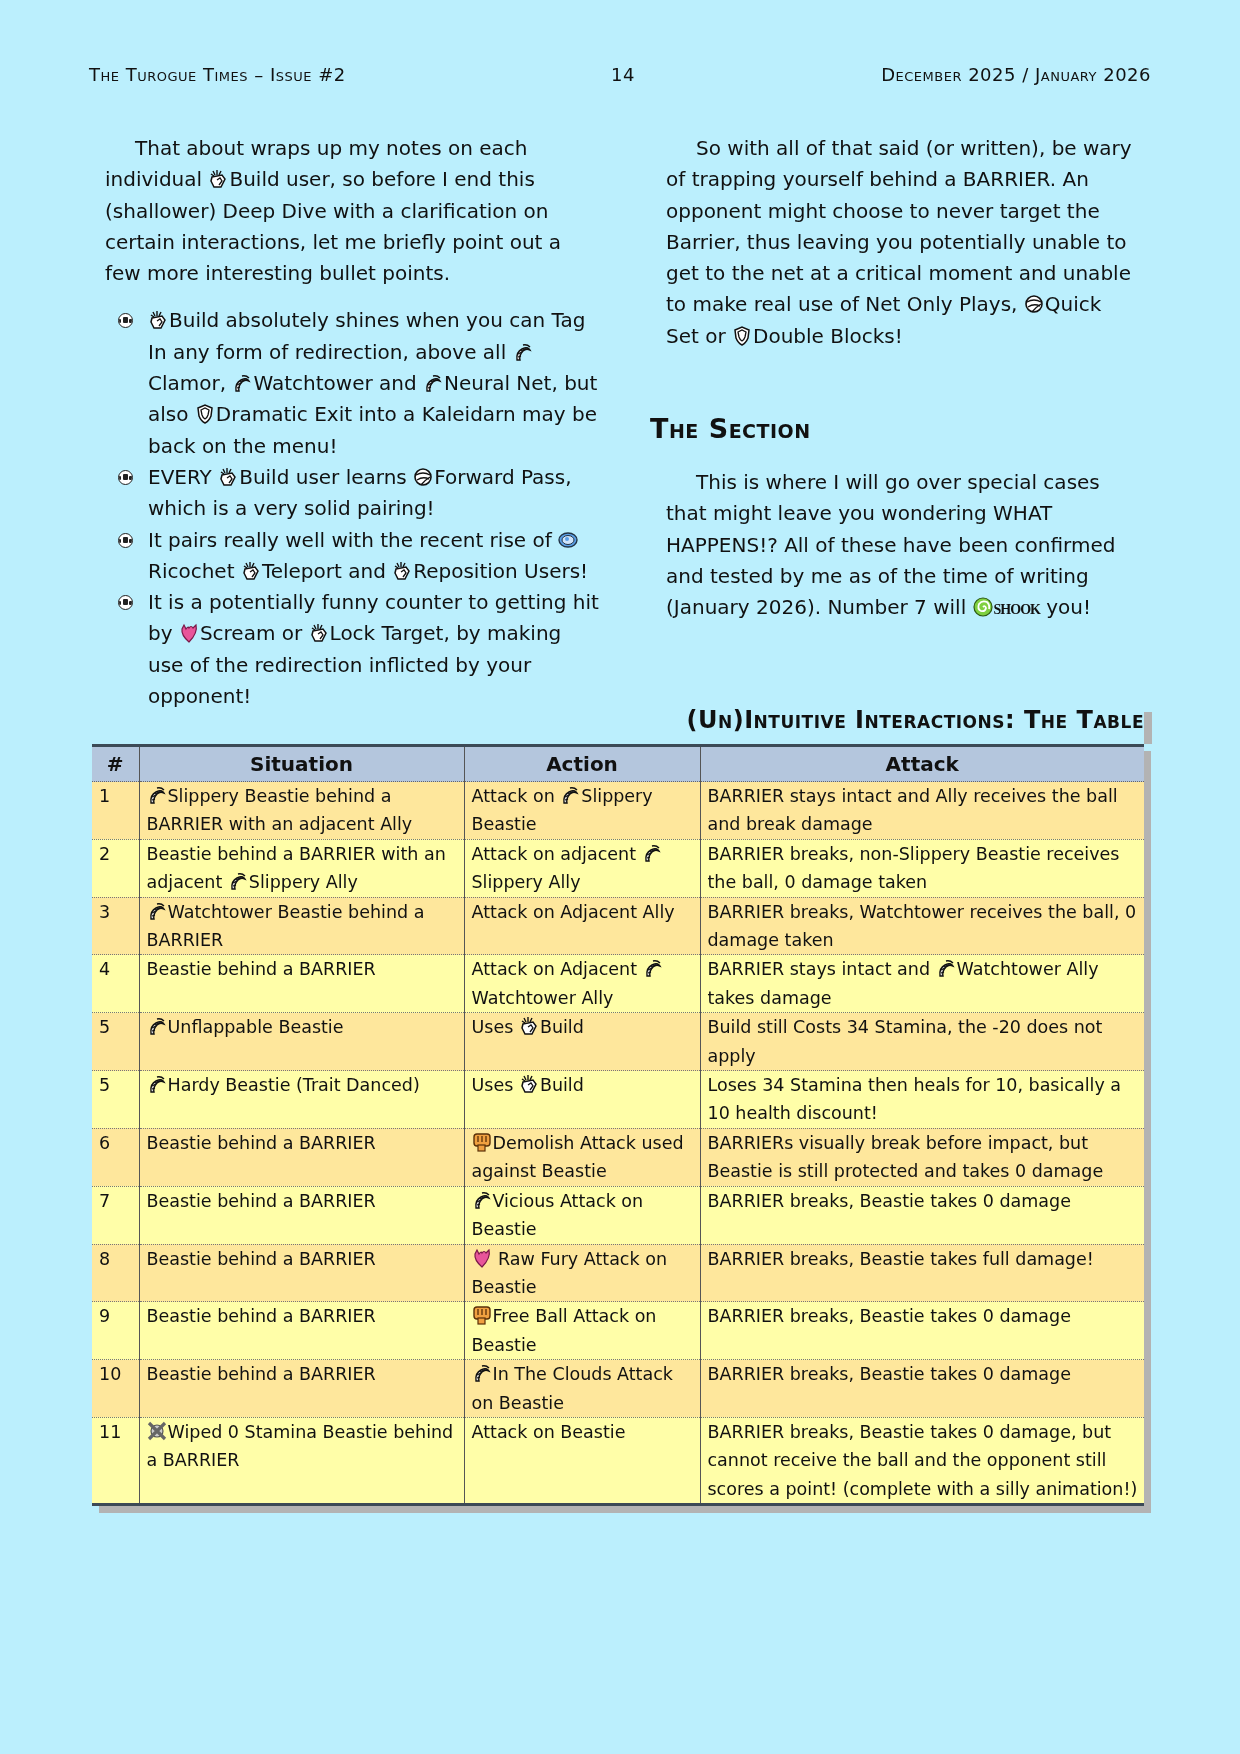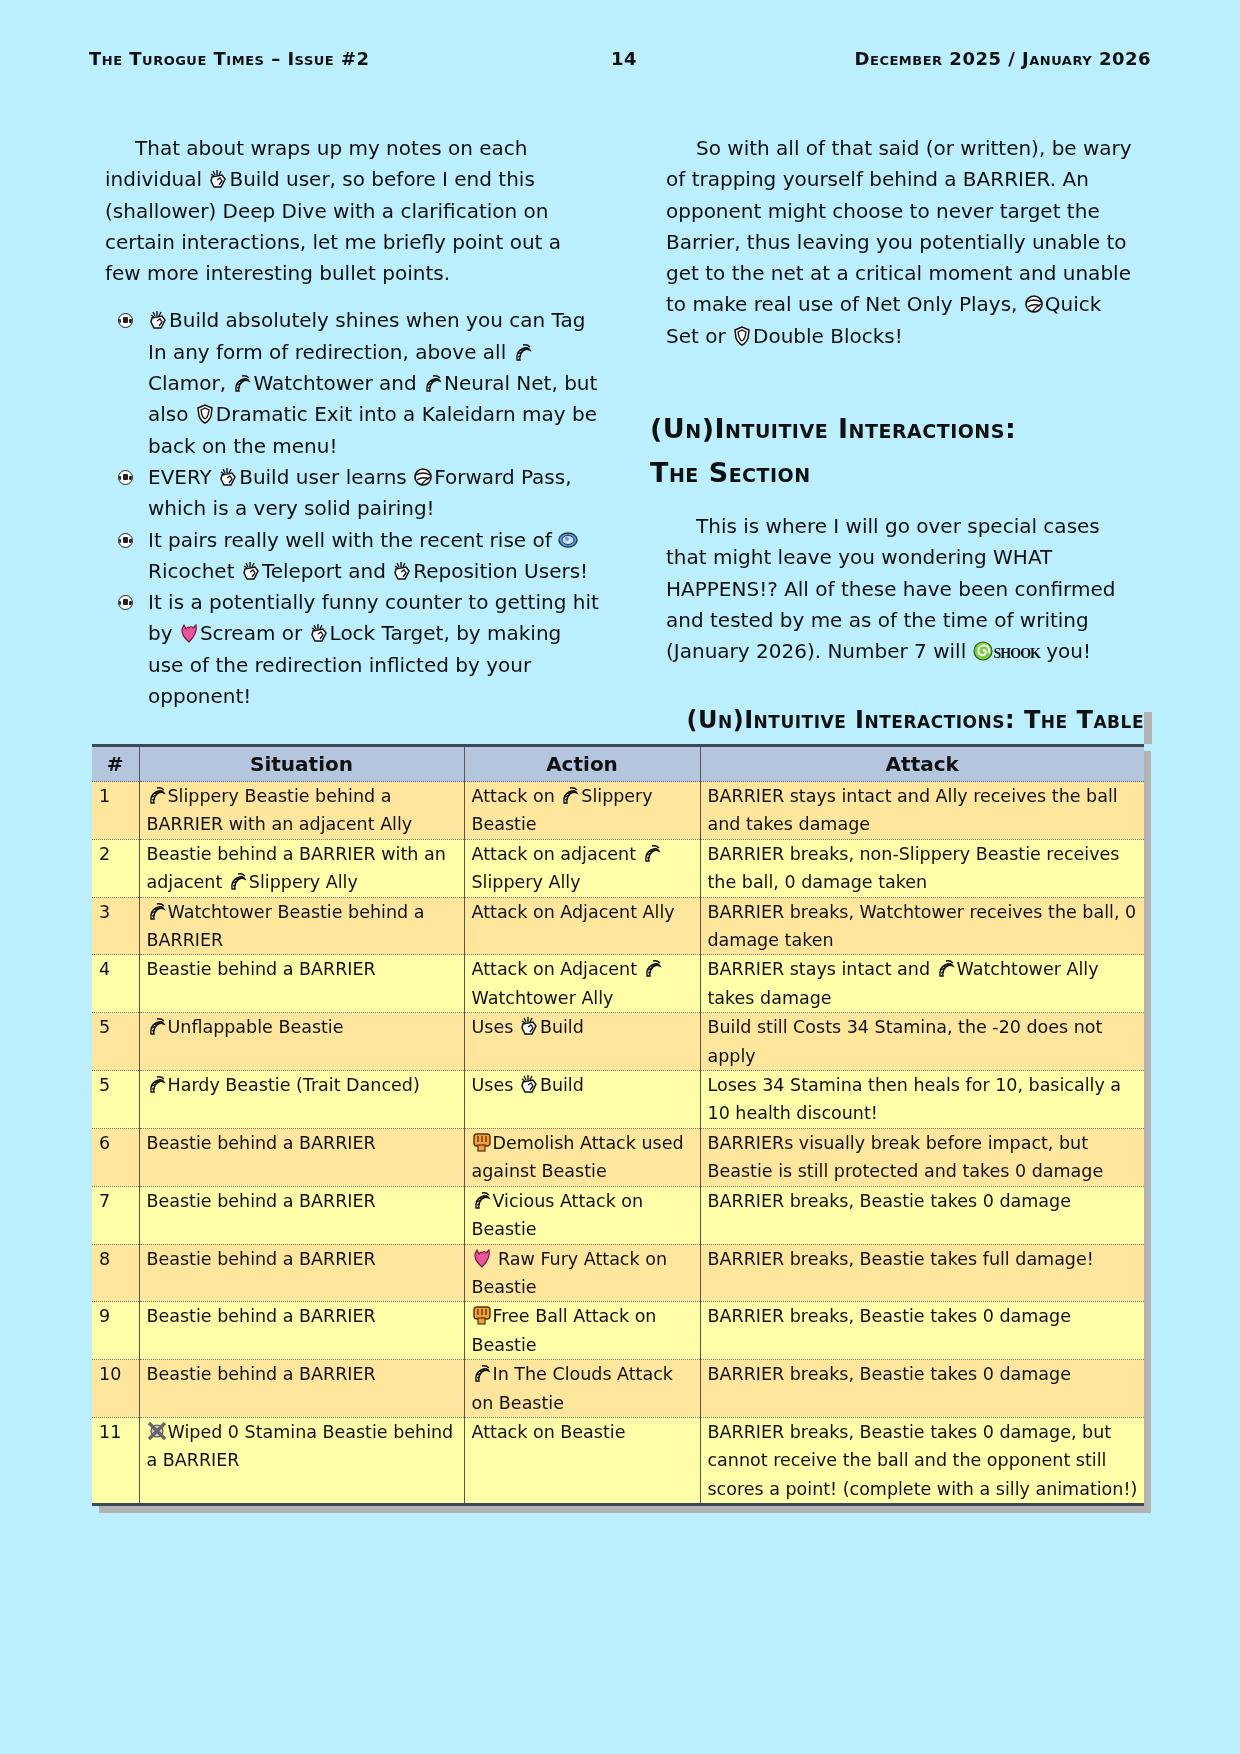--- a/index.html
+++ b/index.html
@@ -5,22 +5,22 @@
   html, body { margin: 0; padding: 0; }
   body {
     width: 1240px; height: 1754px;
     background: #bbeffd;
     font-family: "DejaVu Sans", sans-serif;
     color: #111;
     position: relative;
     overflow: hidden;
   }
   .header {
-    position: absolute; top: 48px; left: 89px; width: 1062px; height: 28px;
-    font-family: "DejaVu Sans", sans-serif; font-weight: bold;
+    position: absolute; top: 64px; left: 89px; width: 1062px; height: 28px;
+    font-family: "DejaVu Sans", sans-serif; font-weight: normal;
     font-size: 18px; font-variant: small-caps; letter-spacing: 0.5px;
   }
   .header .left { position: absolute; left: 0; top: 0; }
   .header .center { position: absolute; left: 522px; top: 0; }
   .header .right { position: absolute; right: 0; top: 0; }
 
   .col { position: absolute; top: 117px; font-size: 20px; line-height: 31.3px; }
   .col.left { left: 89px; width: 510px; }
   .col.right { left: 650px; width: 505px; }
   .indent { text-indent: 30px; }
@@ -154,21 +154,20 @@
 <div class="col right">
   <p class="indent rich">So with all of that said (or written), be wary of trapping yourself behind a BARRIER. An opponent might choose to never target the Barrier, thus leaving you potentially unable to get to the net at a critical moment and unable to make real use of Net Only Plays, <span class="icon"><svg viewBox="0 0 20 20">
           <circle cx="10" cy="10" r="8" fill="#fff" stroke="#111" stroke-width="1.6"></circle>
           <path d="M3 8 Q10 4 17 8 M4 13 Q10 9 16 12 M8 18 Q12 13 17 10" fill="none" stroke="#111" stroke-width="1.4"></path>
         </svg></span>Quick Set or <span class="icon"><svg viewBox="0 0 20 20">
           <path d="M3 4 L10 1 L17 4 L16 12 Q14 17 10 19 Q6 17 4 12 Z" fill="#fff" stroke="#111" stroke-width="1.5"></path>
           <path d="M6 6 L10 4 L14 6 L13 11 Q12 14 10 15 Q8 14 7 11 Z" fill="none" stroke="#111" stroke-width="1.3"></path>
         </svg></span>Double Blocks!</p>
   <div class="spacer"></div>
   <div class="section-title">
-    <div>(Un)Intuitive Interactions:</div>
     <div>The Section</div>
   </div>
   <p class="indent rich">This is where I will go over special cases that might leave you wondering WHAT HAPPENS!? All of these have been confirmed and tested by me as of the time of writing (January 2026). Number 7 will <span class="icon"><svg viewBox="0 0 20 20">
           <circle cx="10" cy="10" r="9" fill="#7fd040" stroke="#2d5a10" stroke-width="1.2"></circle>
           <path d="M10 10 Q12 8 13 11 Q12 15 8 14 Q4 12 6 7 Q9 3 14 5 Q17 8 16 12" fill="none" stroke="#fff" stroke-width="1.8"></path>
         </svg></span><span class="shook">SHOOK</span> you!</p>
 </div>
 
 <div class="table-title">(Un)Intuitive Interactions: The Table</div>
 <div class="table-wrap">
@@ -193,21 +192,21 @@
           <td><span class="icon"><svg viewBox="0 0 20 20">
                 <path d="M4 18 Q3 10 9 7 Q15 4 17 8 Q13 6 10 9 Q6 13 7 18 Z" fill="#ddd" stroke="#111" stroke-width="1.4"></path>
                 <path d="M5 15 L8 14 M5 12 L9 10 M8 9 L12 7 M12 6 L15 6" stroke="#111" stroke-width="1.2"></path>
                 <path d="M10 3 Q14 2 17 5" fill="none" stroke="#111" stroke-width="1.4"></path>
               </svg></span>Slippery Beastie behind a BARRIER with an adjacent Ally</td>
           <td>Attack on <span class="icon"><svg viewBox="0 0 20 20">
                 <path d="M4 18 Q3 10 9 7 Q15 4 17 8 Q13 6 10 9 Q6 13 7 18 Z" fill="#ddd" stroke="#111" stroke-width="1.4"></path>
                 <path d="M5 15 L8 14 M5 12 L9 10 M8 9 L12 7 M12 6 L15 6" stroke="#111" stroke-width="1.2"></path>
                 <path d="M10 3 Q14 2 17 5" fill="none" stroke="#111" stroke-width="1.4"></path>
               </svg></span>Slippery Beastie</td>
-          <td>BARRIER stays intact and Ally receives the ball and takes damage</td>
+          <td>BARRIER stays intact and Ally receives the ball and break damage</td>
         </tr>
         <tr class="even">
           <td>2</td>
           <td>Beastie behind a BARRIER with an adjacent <span class="icon"><svg viewBox="0 0 20 20">
                 <path d="M4 18 Q3 10 9 7 Q15 4 17 8 Q13 6 10 9 Q6 13 7 18 Z" fill="#ddd" stroke="#111" stroke-width="1.4"></path>
                 <path d="M5 15 L8 14 M5 12 L9 10 M8 9 L12 7 M12 6 L15 6" stroke="#111" stroke-width="1.2"></path>
                 <path d="M10 3 Q14 2 17 5" fill="none" stroke="#111" stroke-width="1.4"></path>
               </svg></span>Slippery Ally</td>
           <td>Attack on adjacent <span class="icon"><svg viewBox="0 0 20 20">
                 <path d="M4 18 Q3 10 9 7 Q15 4 17 8 Q13 6 10 9 Q6 13 7 18 Z" fill="#ddd" stroke="#111" stroke-width="1.4"></path>

